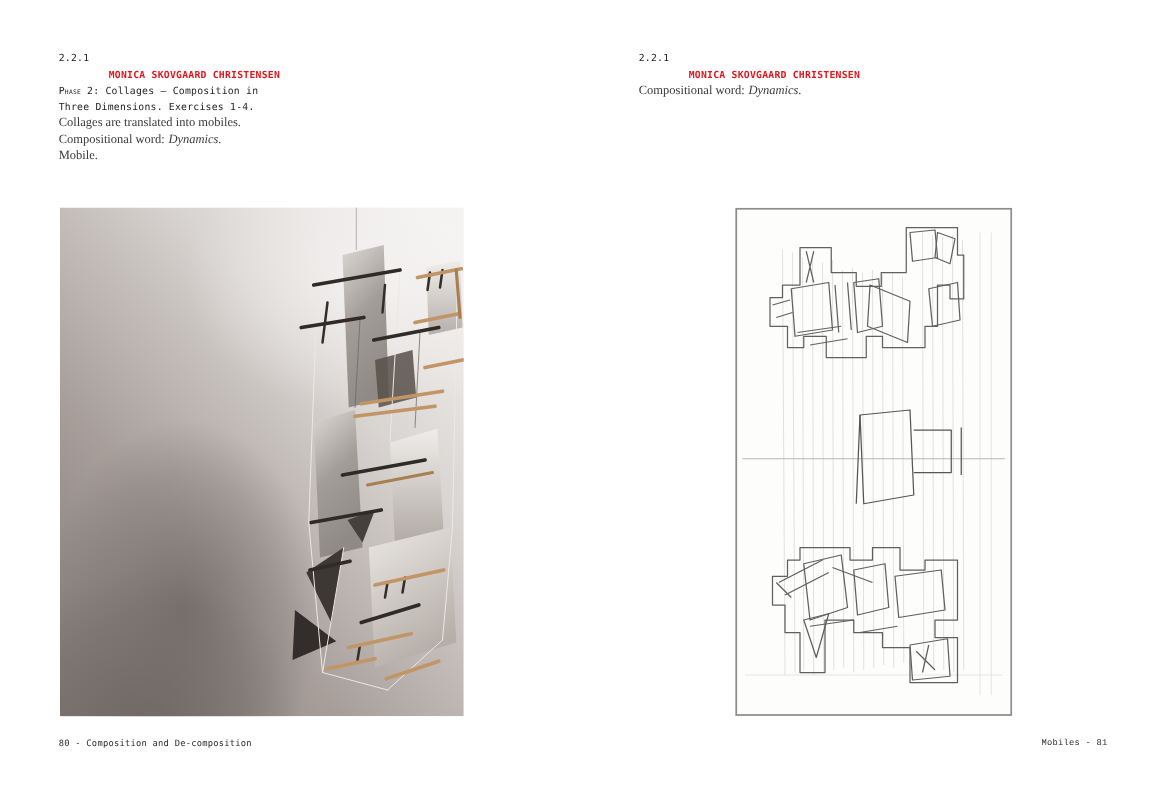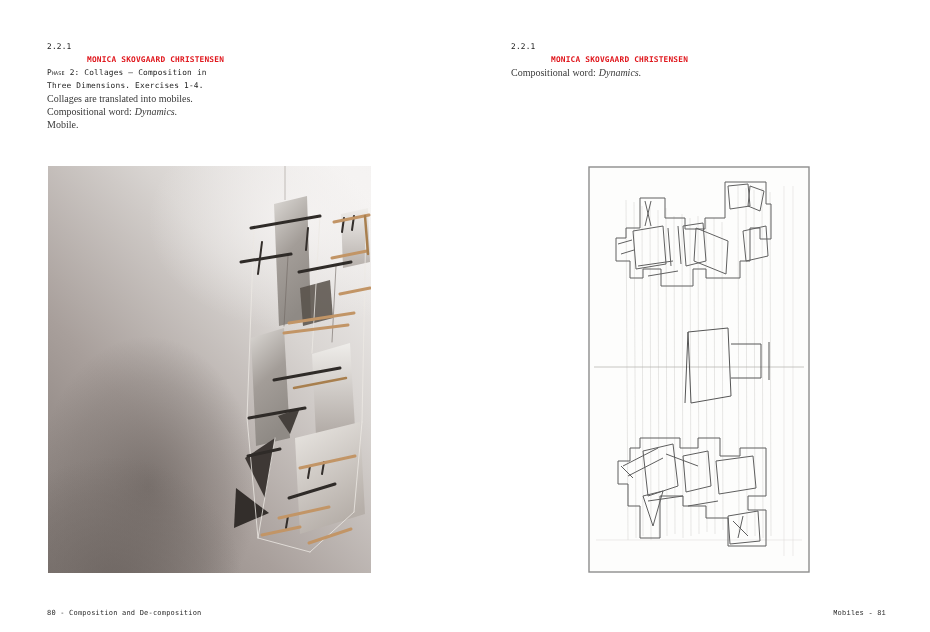--- a/index.html
+++ b/index.html
@@ -18,21 +18,21 @@
   .phase-label{font-variant:small-caps;}
   .sline{
     font-family:Liberation Serif, serif;
     font-size:10px;line-height:13px;color:#3a3a3a;white-space:nowrap;
   }
   .comp-word{font-style:italic;margin-left:3px;text-align:right;}
   .figure{position:absolute;margin:0;padding:0;}
   .photo-fig{left:48px;top:166px;width:323px;height:407px;}
   .drawing-fig{left:588px;top:166px;width:222px;height:407px;}
   .page-footer{
-    position:absolute;top:609px;
+    position:absolute;top:591px;
     font-family:"DejaVu Sans Mono", monospace;
     font-size:7px;letter-spacing:.2px;color:#2b2b2b;white-space:nowrap;
   }
   .ftr-left{left:47px;}
   .ftr-right{right:44px;font-family:Liberation Mono, monospace;}
 </style>
 </head>
 <body>
 
 <header class="page-header hdr-left">

